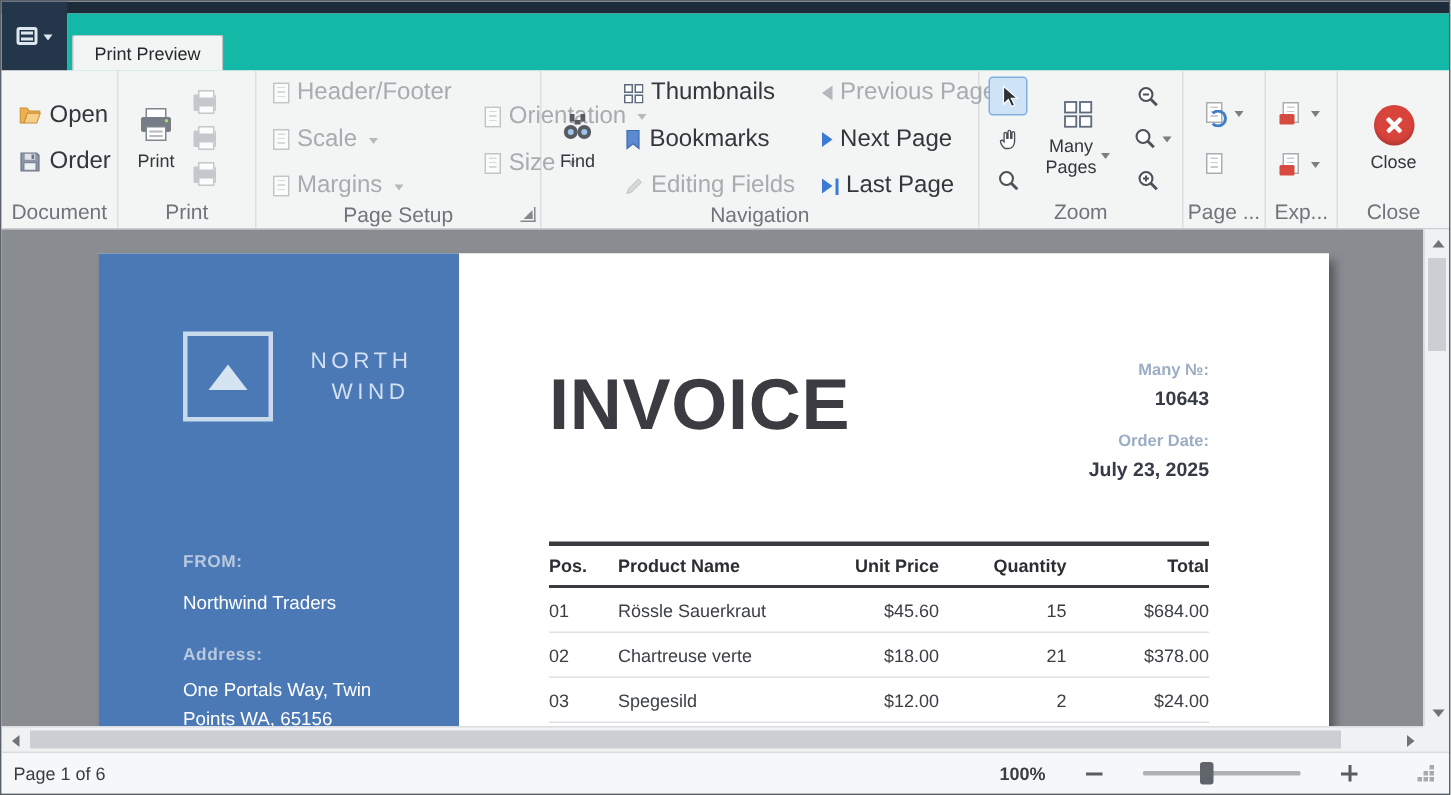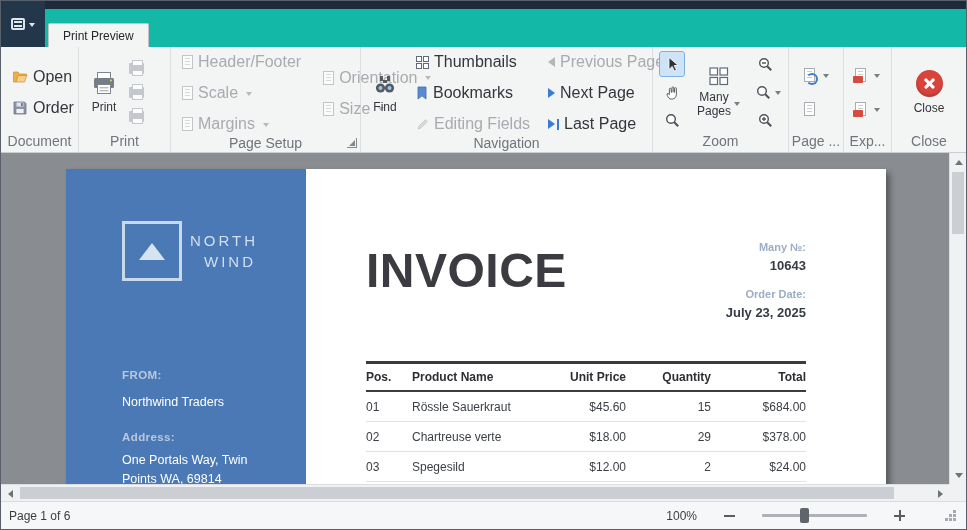--- a/index.html
+++ b/index.html
@@ -83,21 +83,21 @@
   
   .preview{position:absolute;left:0;right:17px;top:152px;height:331px;background:#898d92;overflow:hidden;}
   .pagedoc{position:absolute;left:65px;top:16px;width:820px;height:700px;background:#fff;
            box-shadow:4px 4px 6px rgba(0,0,0,.38);}
   .side{position:absolute;left:0;top:0;bottom:0;width:240px;background:#4a79b5;}
   .logo{position:absolute;left:56px;top:52px;display:flex;align-items:flex-start;}
   .logo-box{width:60px;height:60px;border:3px solid rgba(214,227,241,.9);display:flex;
             align-items:center;justify-content:center;flex:none;}
   .logo-tri{width:0;height:0;border-left:13px solid transparent;border-right:13px solid transparent;
             border-bottom:17px solid #d6e3f1;}
-  .logo-text{margin-left:8px;margin-top:9px;font-size:15px;letter-spacing:3px;color:#d2dff0;line-height:1.4;}
+  .logo-text{margin-left:25px;margin-top:9px;font-size:15px;letter-spacing:3px;color:#d2dff0;line-height:1.4;}
   .logo-text .l2{margin-left:14px;}
   .side-info{position:absolute;left:56px;top:200px;right:18px;font-size:12.5px;}
   .slabel{color:#b9c8de;font-weight:bold;font-size:11.5px;letter-spacing:.4px;margin-bottom:14px;}
   .sval{color:#fff;margin-bottom:22px;}
   .sval2{color:#fff;line-height:1.5;}
   .main{position:absolute;left:240px;right:0;top:0;bottom:0;background:#fff;}
   .inv-title{position:absolute;left:60px;top:74px;font-size:48px;font-weight:800;
              letter-spacing:.5px;color:#3b3b41;}
   .order{position:absolute;right:80px;top:72px;text-align:right;}
   .olabel{font-size:11px;font-weight:bold;color:#9cadc4;margin-bottom:5px;}
@@ -116,21 +116,21 @@
   .tri-up{width:0;height:0;border:4px solid transparent;border-bottom:5px solid #6f7377;margin-top:-3px;}
   .tri-dn{width:0;height:0;border:4px solid transparent;border-top:5px solid #6f7377;margin-bottom:-3px;}
   .tri-lf{width:0;height:0;border:4px solid transparent;border-right:5px solid #6f7377;margin-left:-3px;}
   .tri-rt{width:0;height:0;border:4px solid transparent;border-left:5px solid #6f7377;margin-right:-3px;}
   .vthumb{position:absolute;left:2px;right:2px;top:19px;height:62px;background:#cbced2;}
   .hthumb{position:absolute;top:2px;bottom:2px;left:19px;width:874px;background:#cbced2;}
 
   .status{position:absolute;left:0;right:0;top:500px;bottom:0;background:#f6f7f8;border-top:1px solid #d9dbde;
           display:flex;align-items:center;padding:0 8px;font-size:12px;color:#3a3d41;}
   .spacer{flex:1;}
-  .zoomctl{display:flex;align-items:center;gap:26px;}
+  .zoomctl{display:flex;align-items:center;gap:26px;font-weight:bold;}
   .zbtn{width:13px;height:13px;position:relative;}
   .zbtn::before{content:"";position:absolute;left:1px;right:1px;top:6px;height:2px;background:#595d61;}
   .zbtn.plus::after{content:"";position:absolute;top:1px;bottom:1px;left:5.5px;width:2px;background:#595d61;}
   .ztrack{position:relative;width:105px;height:3px;background:#aeb2b6;border-radius:1px;}
   .zthumb{position:absolute;left:38px;top:-6px;width:9px;height:15px;background:#60656b;border-radius:2px;}
   .grip{width:14px;height:14px;position:relative;margin-left:12px;}
   .grip::before{content:"";position:absolute;right:2px;bottom:2px;width:3px;height:3px;background:#a6aaae;
       box-shadow:0 -4px 0 #a6aaae,0 -8px 0 #a6aaae,-4px 0 0 #a6aaae,-4px -4px 0 #a6aaae,-8px 0 0 #a6aaae;}
 </style>
 </head>
@@ -404,21 +404,21 @@
           <div class="logo-text">
             <div>NORTH</div>
             <div class="l2">WIND</div>
           </div>
         </div>
         <div class="side-info">
           <div class="slabel">FROM:</div>
           <div class="sval">Northwind Traders</div>
           <div class="slabel" style="margin-bottom:8px;">Address:</div>
           <div class="sval2">One Portals Way, Twin</div>
-          <div class="sval2">Points WA, 69814</div>
+          <div class="sval2">Points WA, 65156</div>
         </div>
       </div>
       <div class="main">
         <div class="inv-title">INVOICE</div>
         <div class="order">
           <div class="olabel">Many №:</div>
           <div class="oval">10643</div>
           <div class="olabel">Order Date:</div>
           <div class="oval">July 23, 2025</div>
         </div>
@@ -434,21 +434,21 @@
             <div>01</div>
             <div>Rössle Sauerkraut</div>
             <div class="num">$45.60</div>
             <div class="num">15</div>
             <div class="num">$684.00</div>
           </div>
           <div class="trow">
             <div>02</div>
             <div>Chartreuse verte</div>
             <div class="num">$18.00</div>
-            <div class="num">29</div>
+            <div class="num">21</div>
             <div class="num">$378.00</div>
           </div>
           <div class="trow">
             <div>03</div>
             <div>Spegesild</div>
             <div class="num">$12.00</div>
             <div class="num">2</div>
             <div class="num">$24.00</div>
           </div>
         </div>

